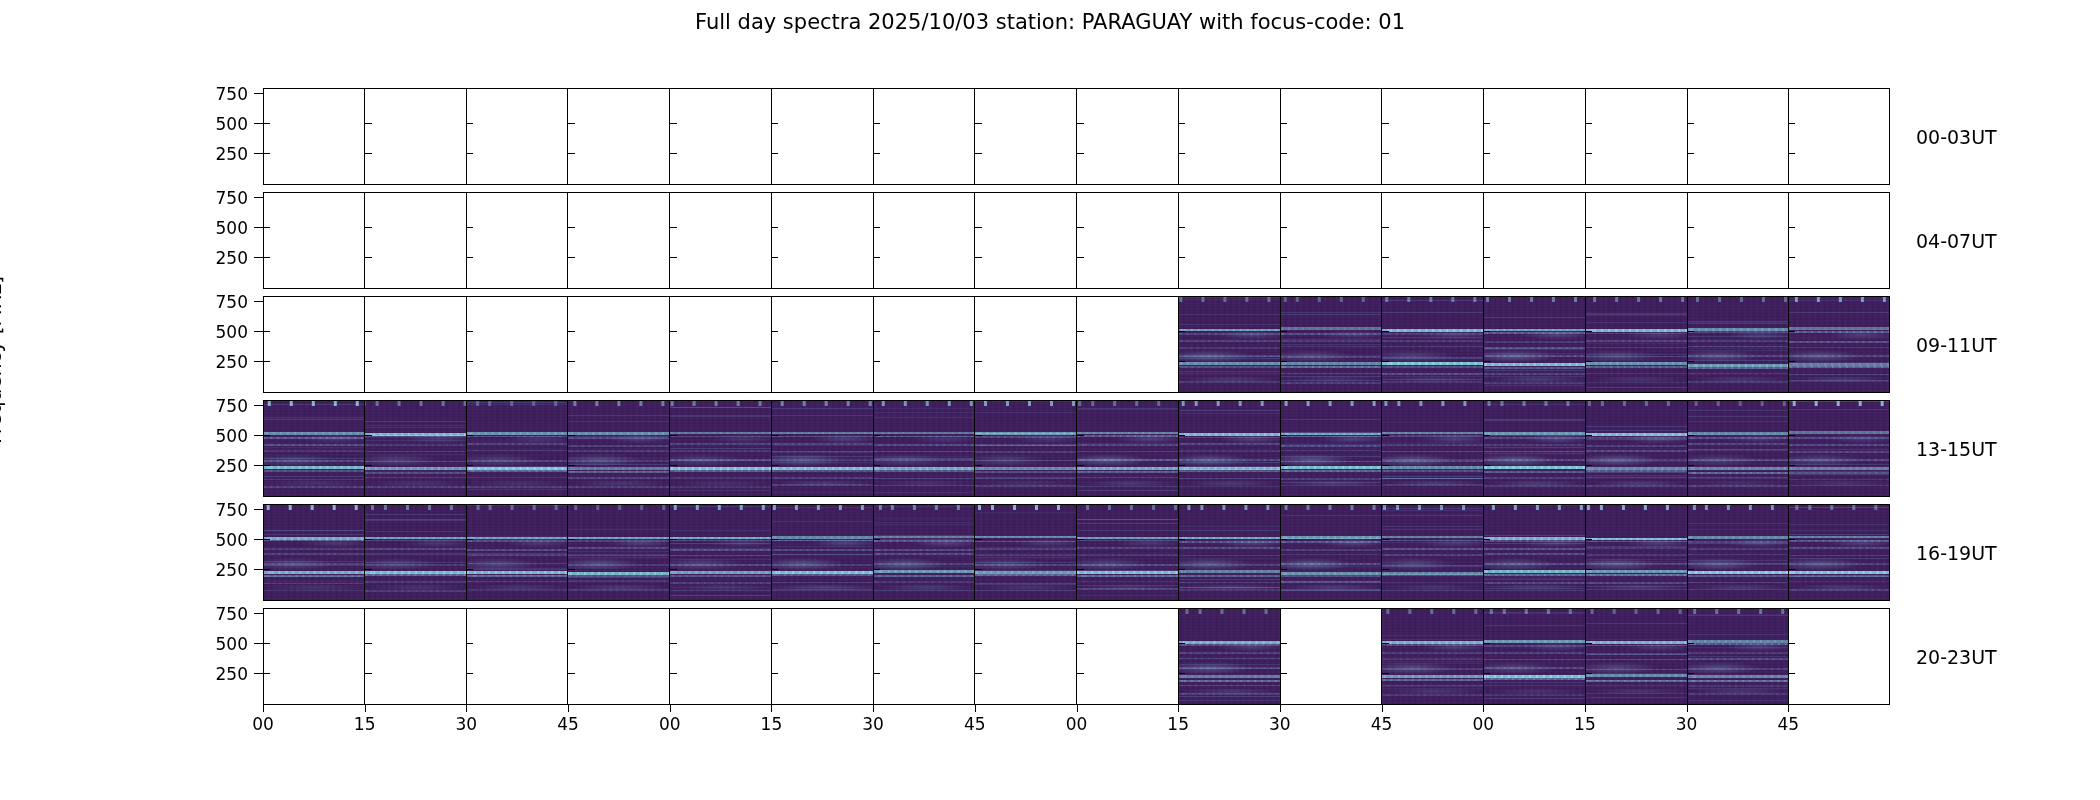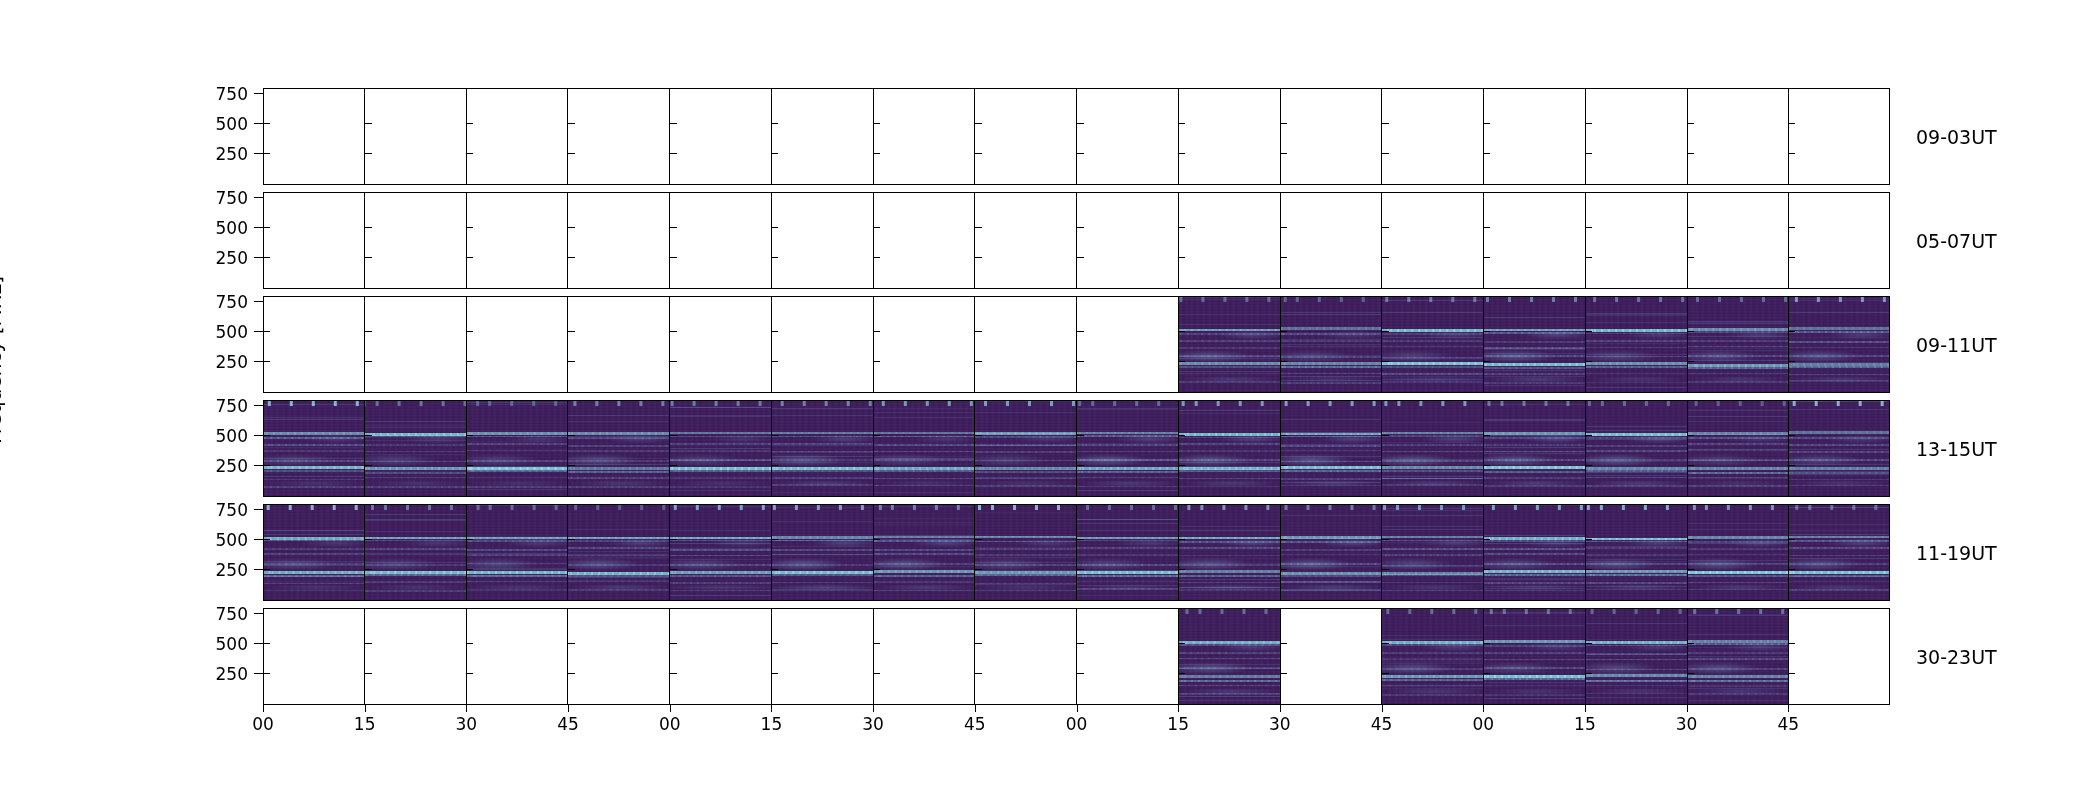--- a/index.html
+++ b/index.html
@@ -121,20 +121,21 @@
   .xtick-label{
     position:absolute;top:10px;transform:translateX(-50%);
     font-size:17px;line-height:19px;white-space:nowrap;
   }
 </style>
 </head>
 <body>
 
 <div id="figure">
 
+  <div id="title">Full day spectra 2025/10/03 station: PARAGUAY with focus-code: 01</div>
 
   <div id="ylabel">Frequency [MHz]</div>
 
   <div id="rows-container">
       <div class="row" style="top: 88px; height: 97px;">
         <div class="panels">
           <div class="panel"></div>
           <div class="panel"></div>
           <div class="panel"></div>
           <div class="panel"></div>
@@ -2338,19 +2339,19 @@
       <div class="xtick" style="left: 1220.25px;"></div>
       <div class="xtick-label" style="left: 1220.25px;">00</div>
       <div class="xtick" style="left: 1321.94px;"></div>
       <div class="xtick-label" style="left: 1321.94px;">15</div>
       <div class="xtick" style="left: 1423.62px;"></div>
       <div class="xtick-label" style="left: 1423.62px;">30</div>
       <div class="xtick" style="left: 1525.31px;"></div>
       <div class="xtick-label" style="left: 1525.31px;">45</div>
     </div>
 
-<div class="rowlabel" style="top: 136.5px;">09-03UT</div>
-    <div class="rowlabel" style="top: 240.5px;">05-07UT</div>
+<div class="rowlabel" style="top: 136.5px;">00-03UT</div>
+    <div class="rowlabel" style="top: 240.5px;">04-07UT</div>
     <div class="rowlabel" style="top: 344.5px;">09-11UT</div>
     <div class="rowlabel" style="top: 448.5px;">13-15UT</div>
-    <div class="rowlabel" style="top: 552.5px;">11-19UT</div>
-    <div class="rowlabel" style="top: 656.5px;">30-23UT</div>
+    <div class="rowlabel" style="top: 552.5px;">16-19UT</div>
+    <div class="rowlabel" style="top: 656.5px;">20-23UT</div>
   </div>
 
 </body></html>

